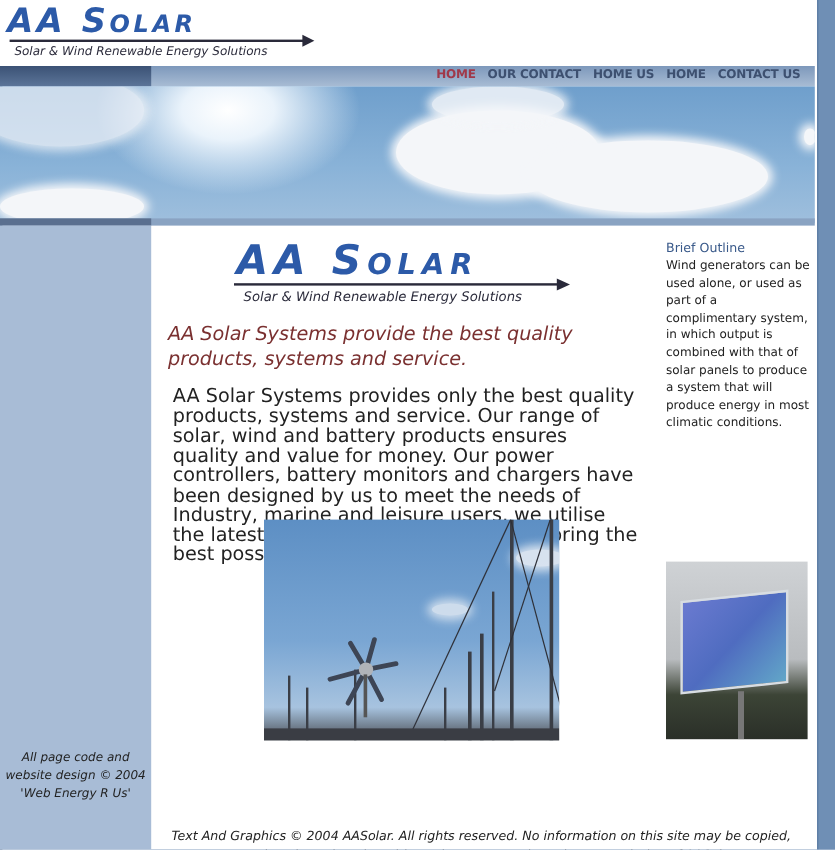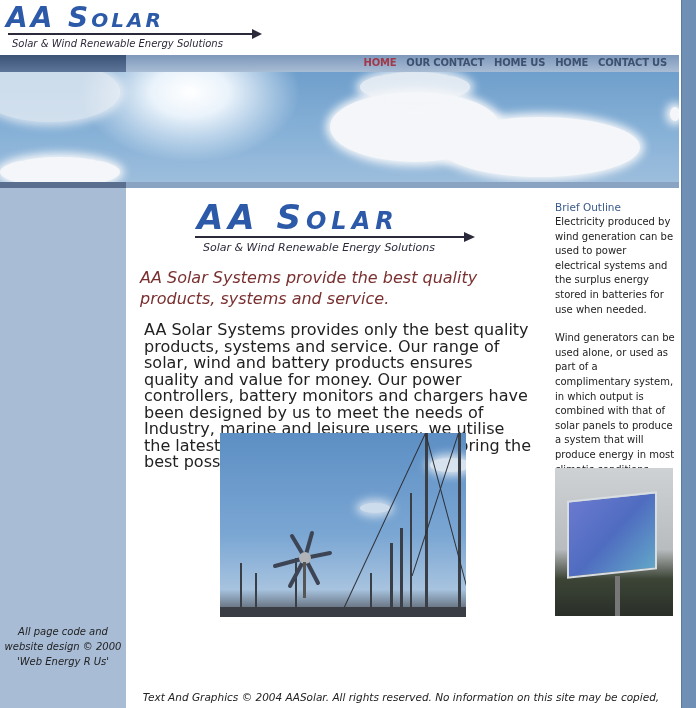--- a/index.html
+++ b/index.html
@@ -106,21 +106,21 @@
   <div class="cloud" style="left:360px;top:0px;width:110px;height:30px;opacity:.85"></div>
   <div class="cloud" style="left:670px;top:35px;width:10px;height:14px;"></div>
 </div>
 <div class="banner-bottom">
   <div class="darkblock"></div>
 </div>
 
 <div class="sidebar"></div>
 <div class="sidebar-credit">
   <div>All page code and</div>
-  <div>website design © 2000</div>
+  <div>website design © 2004</div>
   <div>'Web Energy R Us'</div>
 </div>
 
 <div class="main-logo">
   <div class="title">AA Solar</div>
   <div class="arrow"></div>
   <div class="tag">Solar &amp; Wind Renewable Energy Solutions</div>
 </div>
 
 <div class="tagline">AA Solar Systems provide the best quality products, systems and service.</div>
@@ -151,21 +151,20 @@
       <line x1="35" y1="30" x2="22" y2="8"></line>
     </g>
     <circle cx="35" cy="30" r="6" fill="#b0b3b8"></circle>
     <rect x="33" y="34" width="3" height="36" fill="#555"></rect>
   </svg>
   <div style="position:absolute;left:0;bottom:0;width:246px;height:10px;background:#3a3d44;"></div>
 </div>
 
 <div class="brief-title">Brief Outline</div>
 <div class="brief-text">
-  <p>Electricity produced by wind generation can be used to power electrical systems and the surplus energy stored in batteries for use when needed.</p>
   <p>Wind generators can be used alone, or used as part of a complimentary system, in which output is combined with that of solar panels to produce a system that will produce energy in most climatic conditions.</p>
 </div>
 <div class="photo-panel">
   <div class="panel"></div>
   <div class="panel-pole"></div>
 </div>
 
 <div class="footer">Text And Graphics © 2004 AASolar. All rights reserved. No information on this site may be copied, reproduced or otherwise without the express prior written permission of AASolar.</div>
 
 </body></html>

